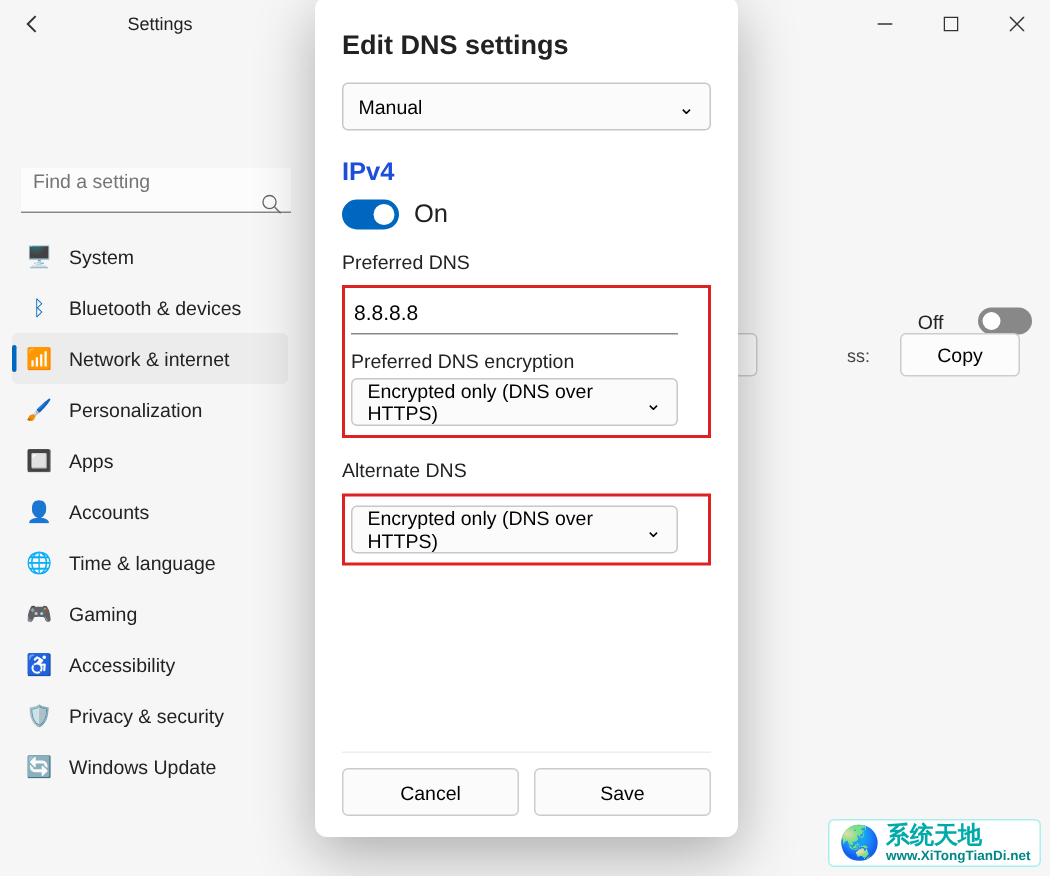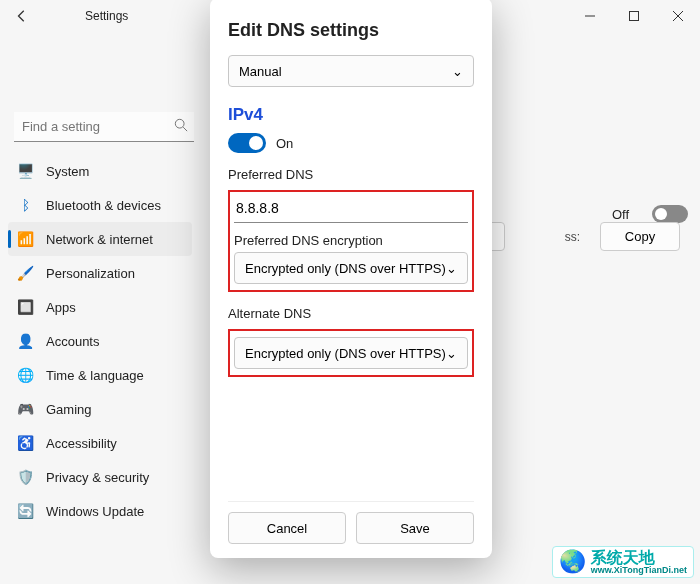--- a/index.html
+++ b/index.html
@@ -9,21 +9,21 @@
   
   .titlebar { height: 32px; display: flex; align-items: center; padding: 0 4px; gap: 37px; }
   .back-btn { width: 36px; height: 32px; display: flex; align-items: center; justify-content: center; cursor: pointer; }
   .title-text { font-size: 12px; margin-left: 8px; color: #222; }
   .win-controls { position: absolute; right: 0; top: 0; display: flex; }
   .win-btn { width: 44px; height: 32px; display: flex; align-items: center; justify-content: center; }
 
   
   .content { display: flex; height: calc(584px - 32px); }
   .sidebar { width: 200px; padding: 10px 0 0 8px; }
-  .search-box { margin: 70px 0 12px 6px; width: 180px; height: 30px; border-bottom: 1px solid #888; display: flex; align-items: center; padding: 0 6px; background: #fcfcfc; }
+  .search-box { margin: 70px 0 12px 6px; width: 180px; height: 30px; border-bottom: 1px solid #888; display: flex; align-items: flex-end; padding: 0 6px; background: #fcfcfc; flex-direction: column; }
   .search-box input { border: none; outline: none; background: transparent; width: 100%; font-size: 13px; color: #444; }
 
   .nav { list-style: none; padding: 0; margin: 10px 0 0 0; }
   .nav li { display: flex; align-items: center; height: 34px; padding-left: 10px; border-radius: 4px; font-size: 13px; color: #222; cursor: pointer; margin-right: 8px; }
   .nav li.selected { background: #ececec; position: relative; }
   .nav li.selected::before { content:""; position:absolute; left:0; top:8px; bottom:8px; width:3px; background:#0067c0; border-radius:2px; }
   .nav .ico { width: 16px; height: 16px; margin-right: 12px; display: inline-flex; align-items: center; justify-content: center; font-size: 14px; }
 
   
   .main { flex: 1; padding: 20px 12px 0 20px; position: relative; overflow: hidden; }
@@ -40,24 +40,24 @@
 
   
   .overlay { position:absolute; left:0; top:0; right:0; bottom:0; }
   .dialog { position:absolute; left:210px; top:-2px; width:282px; height:560px; background:#fff; border-radius:8px; box-shadow:0 12px 40px rgba(0,0,0,.3); padding:16px 18px 0 18px; overflow:hidden; display:flex; flex-direction:column; }
   .dialog h2 { margin:6px 0 14px 0; font-size:18px; font-weight:600; color:#222; }
   .select { border:1px solid #c7c7c7; border-radius:4px; height:32px; display:flex; align-items:center; justify-content:space-between; padding:0 10px; font-size:13px; cursor:pointer; background:#fbfbfb; }
   .section-h { font-size:17px; font-weight:600; margin:18px 0 8px; color:#1d4ed8; }
   .toggle-row { display:flex; align-items:center; gap:10px; }
   .toggle-on { width:38px; height:20px; border-radius:10px; background:#0067c0; position:relative; cursor:pointer; }
   .toggle-on::after { content:""; width:14px; height:14px; border-radius:50%; background:#fff; position:absolute; top:3px; right:3px; }
-  .label-sm { font-size:13px; color:#222;text-align:right; }
+  .label-sm { font-size:17px; color:#222;text-align:right; }
   .field-label { font-size:13px; color:#222; margin:14px 0 4px; }
   .text-input { width:100%; border:none; border-bottom:1px solid #888; padding:6px 2px; font-size:14px; outline:none; background:transparent; }
-  .highlight-box { border:2px solid #d22; padding:2px 4px 6px 4px; margin-top:4px; }
+  .highlight-box { border:2px solid #d22; padding:2px 20px 6px 4px; margin-top:4px; }
   .dialog-footer { display:flex; gap:10px; padding:10px 0 14px; margin-top:auto; border-top:1px solid #eee; }
   .dlg-btn { flex:1; height:32px; border:1px solid #ccc; background:#fbfbfb; border-radius:4px; font-size:13px; cursor:pointer; }
 
   
   .watermark { position:absolute; right:6px; bottom:6px; background:#fff; border:1px solid #aee; border-radius:4px; padding:2px 6px; font-size:16px; color:#0aa; font-weight:600; display:flex; align-items:center; gap:4px; }
   .watermark .earth { font-size:22px; }
 </style>
 </head>
 <body>
 

